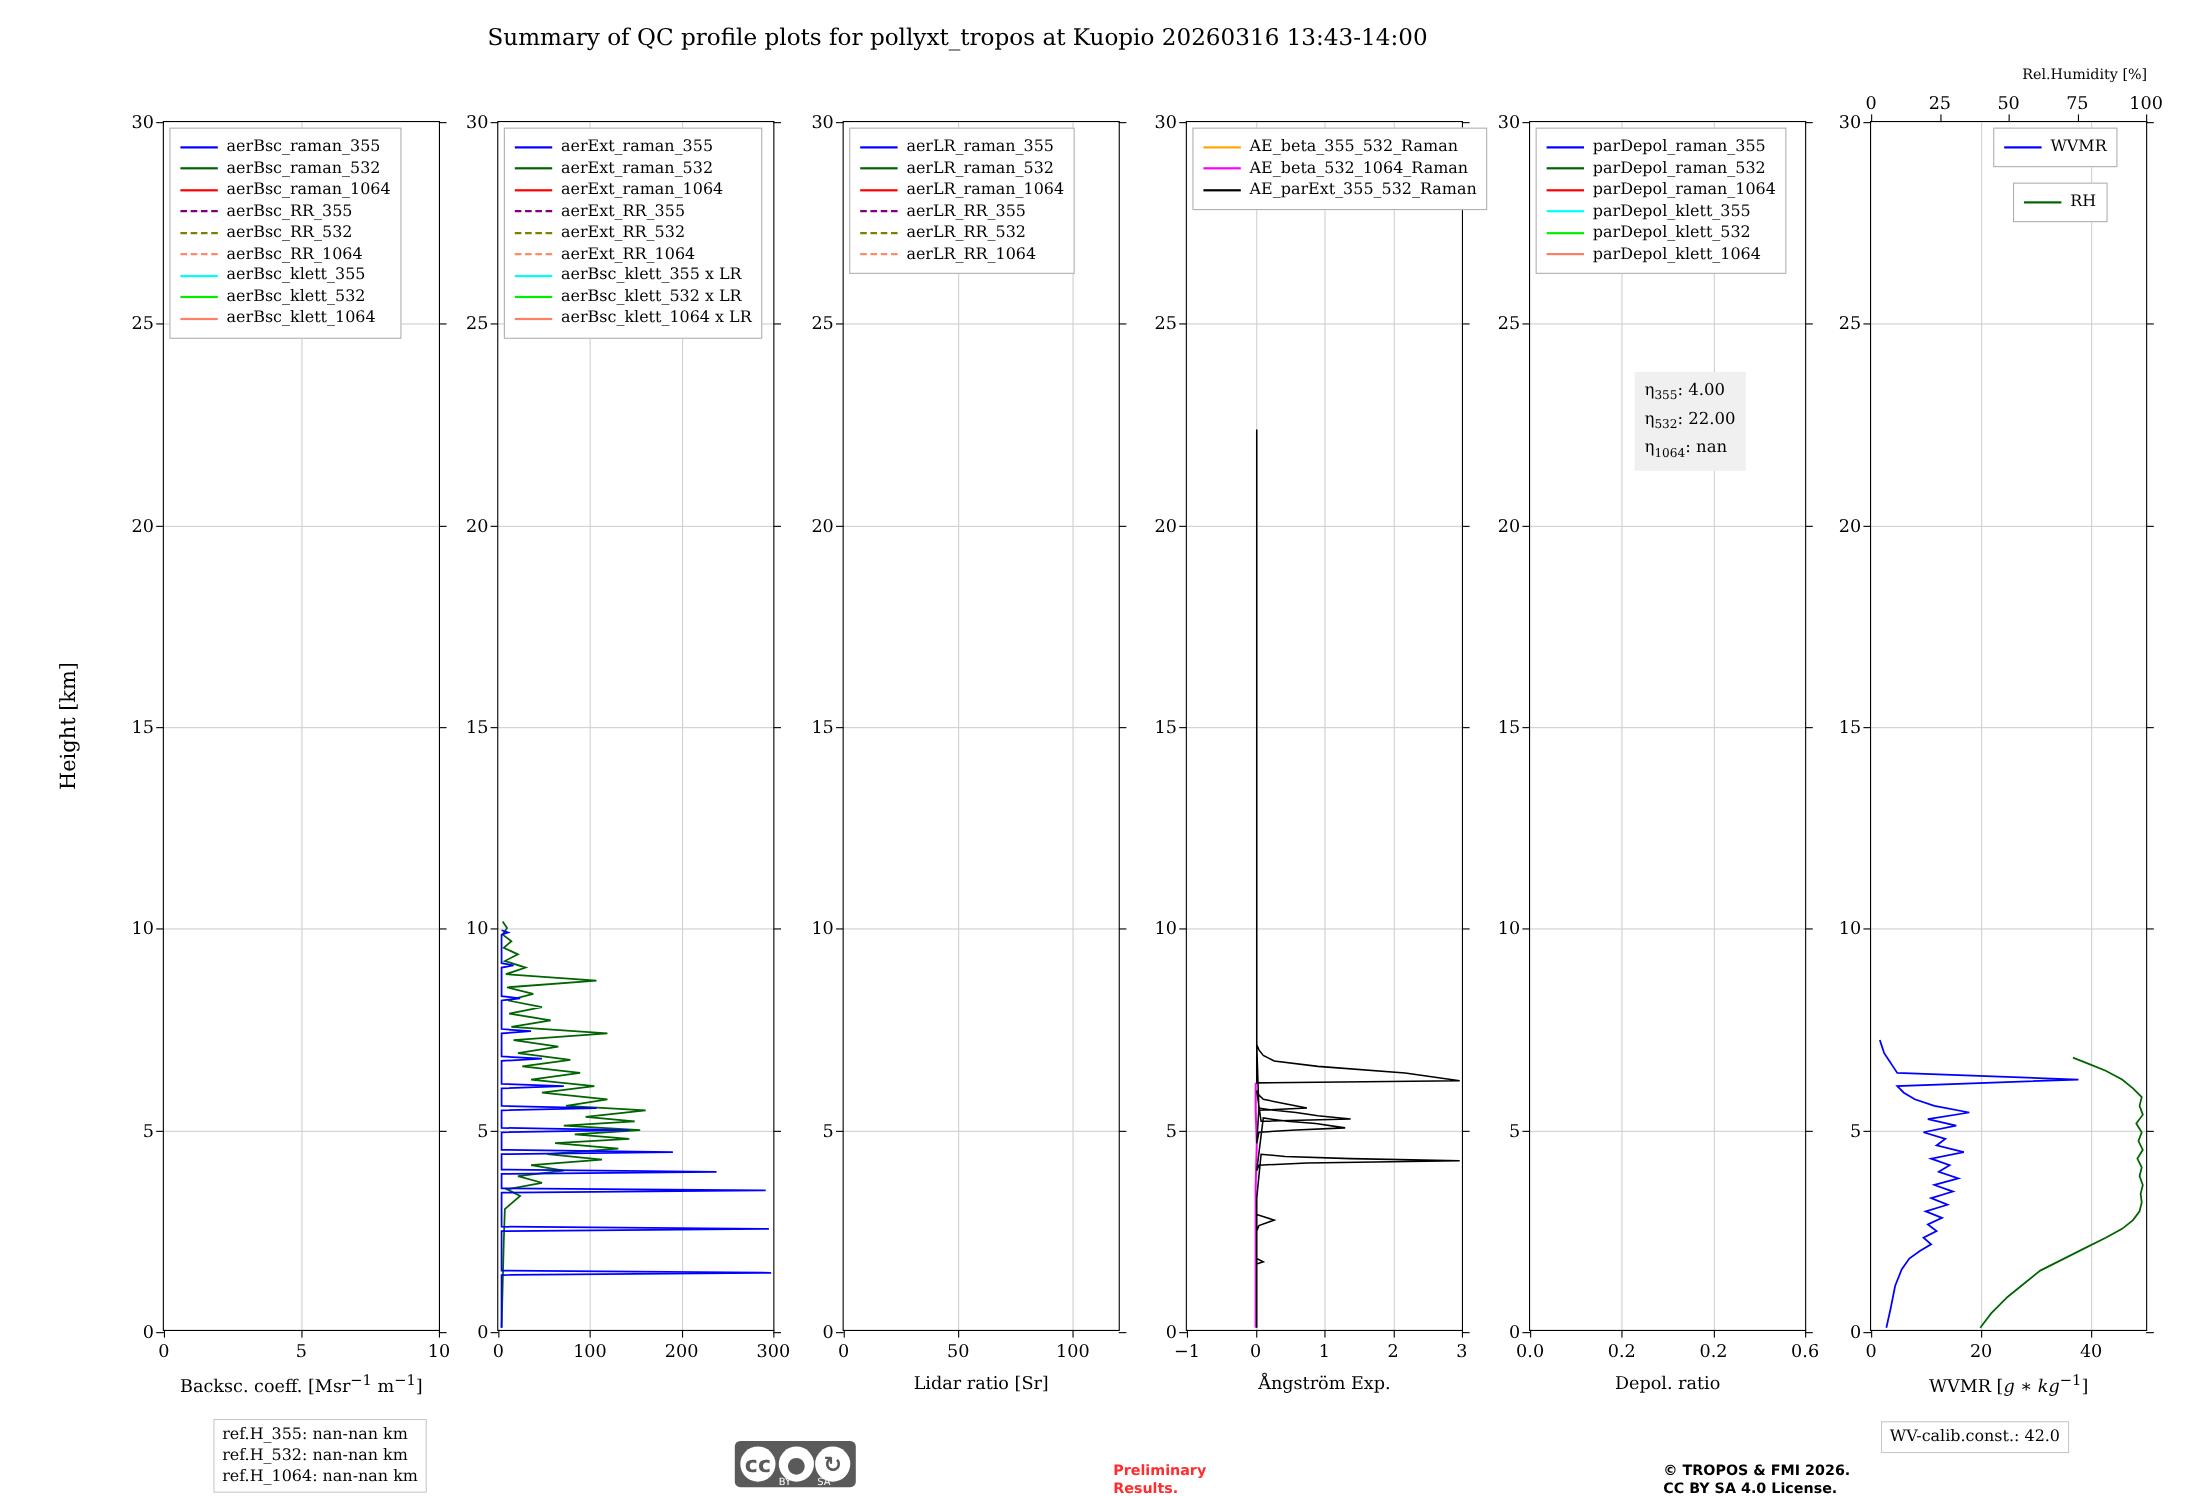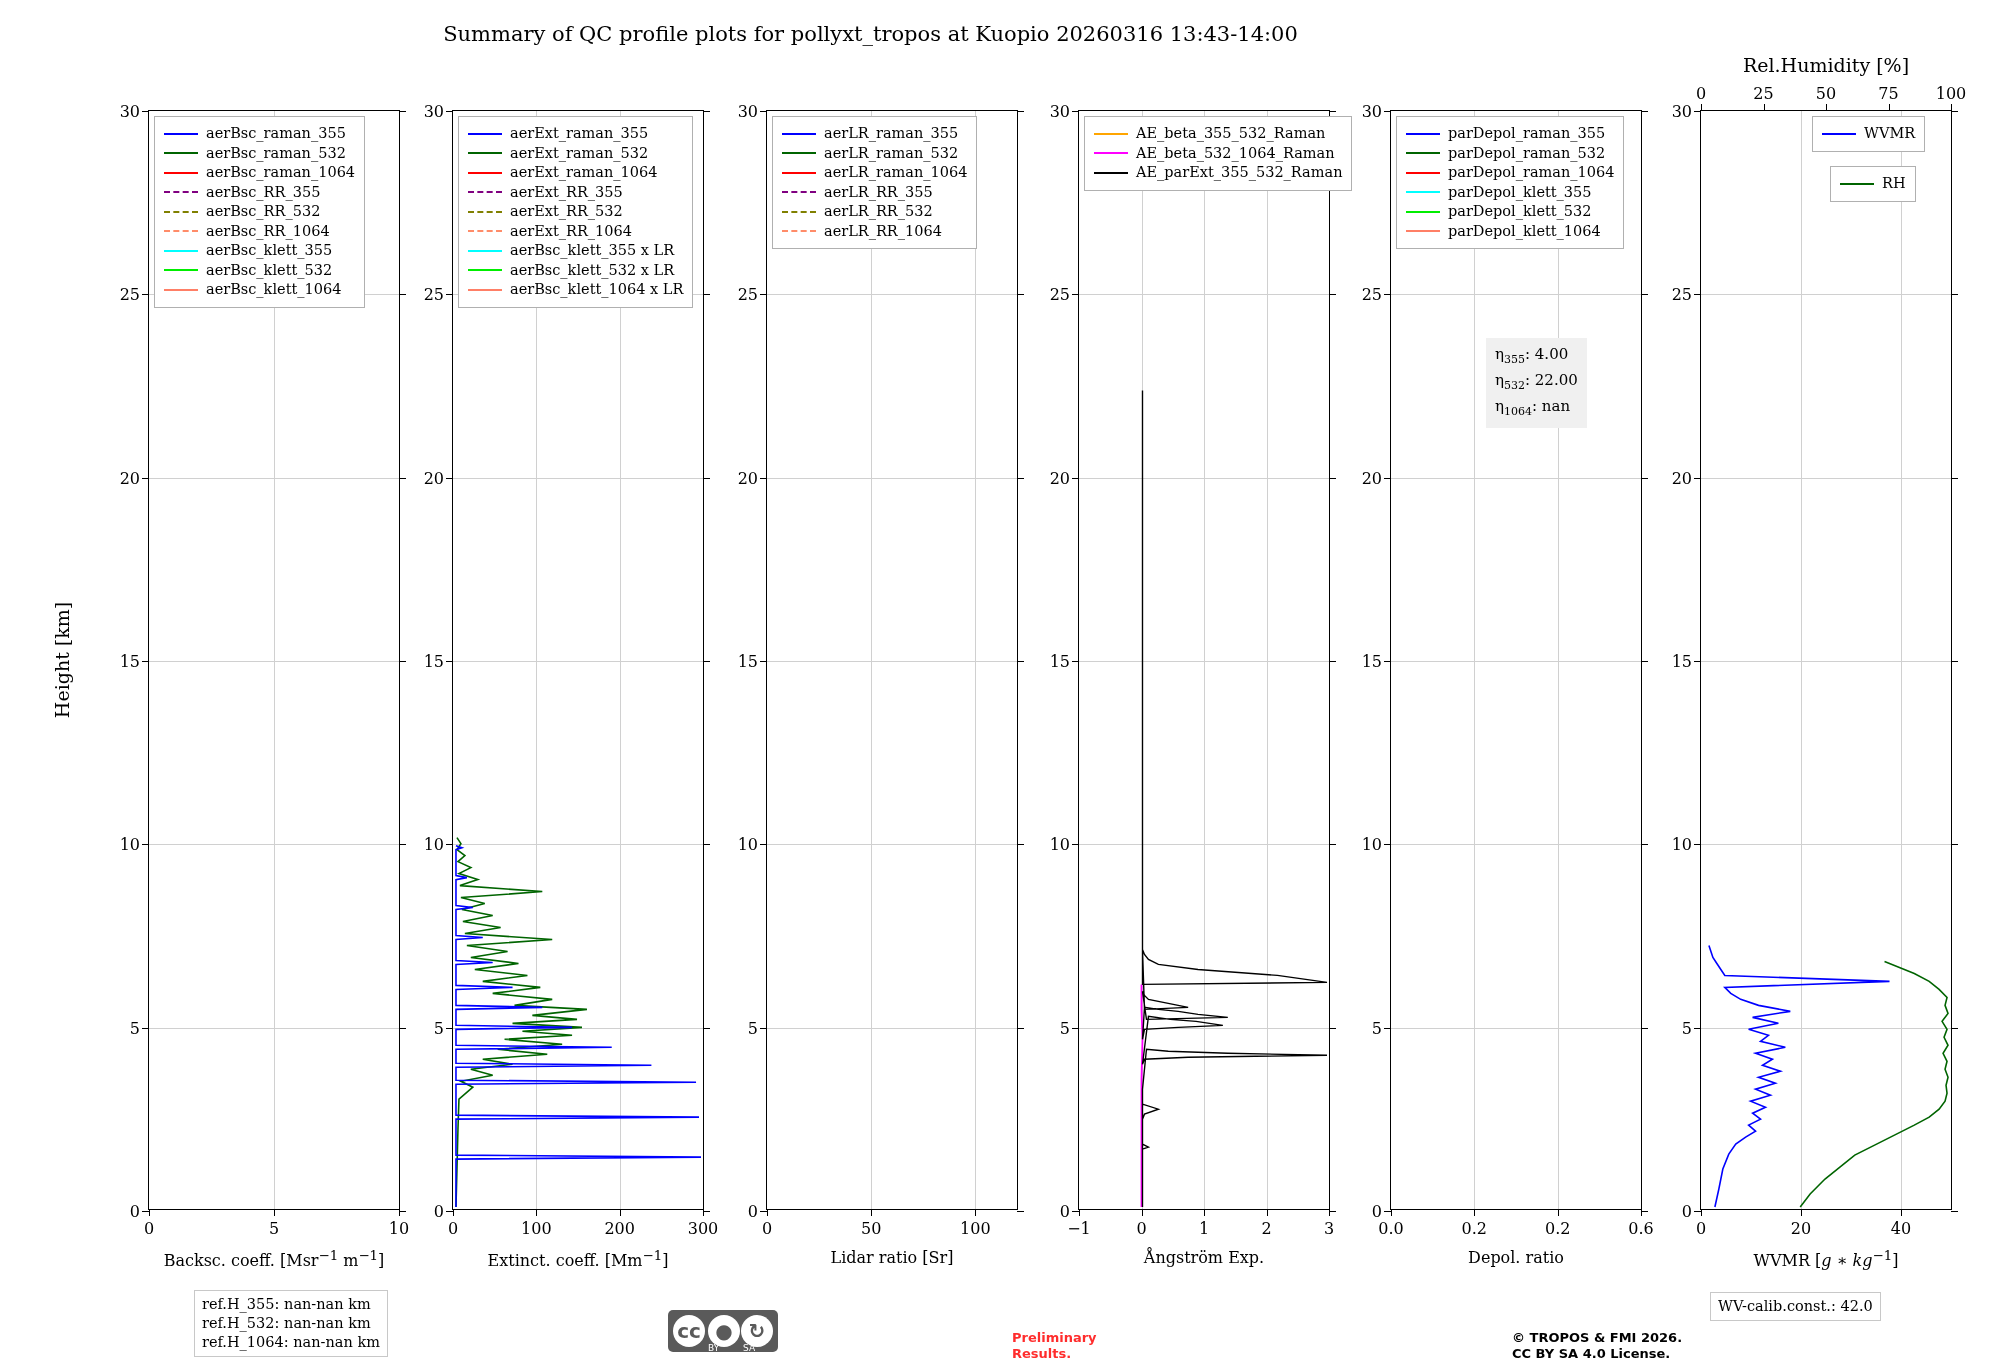--- a/index.html
+++ b/index.html
@@ -26,21 +26,21 @@
   .ytickmark{position:absolute;right:100%;width:7px;height:1px;background:#000;}
   .ytickmark-r{position:absolute;left:100%;width:7px;height:1px;background:#000;}
   .xtick{position:absolute;top:100%;transform:translateX(-50%);padding-top:10px;font-size:16px;white-space:nowrap;}
   .xtickmark{position:absolute;top:100%;height:7px;width:1px;background:#000;}
   .xtickmark-t{position:absolute;bottom:100%;height:7px;width:1px;background:#000;}
   .xtick-top{position:absolute;bottom:100%;transform:translateX(-50%);padding-bottom:8px;font-size:16px;white-space:nowrap;}
   .xlabel{
     position:absolute;top:1100px;padding-top:38px;left:0;right:0;text-align:center;
     font-size:16px;white-space:nowrap;
   }
-  .toplabel{position:absolute;bottom:1100px;padding-bottom:34px;left:0;right:0;text-align:center;font-size:19px;}
+  .toplabel{position:absolute;bottom:1100px;padding-bottom:34px;left:0;right:0;text-align:right;font-size:13px;}
   .ylabel{
     position:absolute;left:62px;top:660px;transform:translate(-50%,-50%) rotate(-90deg);
     font-size:19px;white-space:nowrap;
   }
   .legend{
     position:absolute;background:#fff;border:1px solid #b0b0b0;
     padding:7px 9px 7px 9px;font-size:14.5px;line-height:19.5px;z-index:6;
   }
   .legrow{display:flex;align-items:center;white-space:nowrap;}
   .legline{display:inline-block;width:34px;height:0;border-top-width:2px;margin-right:8px;flex:0 0 auto;}
@@ -239,23 +239,20 @@
         <span>aerBsc_klett_355 x LR</span>
       </div>
     <div class="legrow">
         <span class="legline solid" style="border-top-color:#00ee00;"></span>
         <span>aerBsc_klett_532 x LR</span>
       </div>
     <div class="legrow">
         <span class="legline solid" style="border-top-color:#ff7f66;"></span>
         <span>aerBsc_klett_1064 x LR</span>
       </div>
-  </div>
-  <div class="xlabel">
-    Extinct. coeff. [Mm<sup>−1</sup>]
   </div>
 </div>
 
 <div class="panel" style="left:766px;width:252px;">
   <div class="plotbox">
     <div class="grid-h" style="top:916.67px;"></div>
     <div class="grid-h" style="top:733.33px;"></div>
     <div class="grid-h" style="top:550px;"></div>
     <div class="grid-h" style="top:366.67px;"></div>
     <div class="grid-h" style="top:183.33px;"></div>

